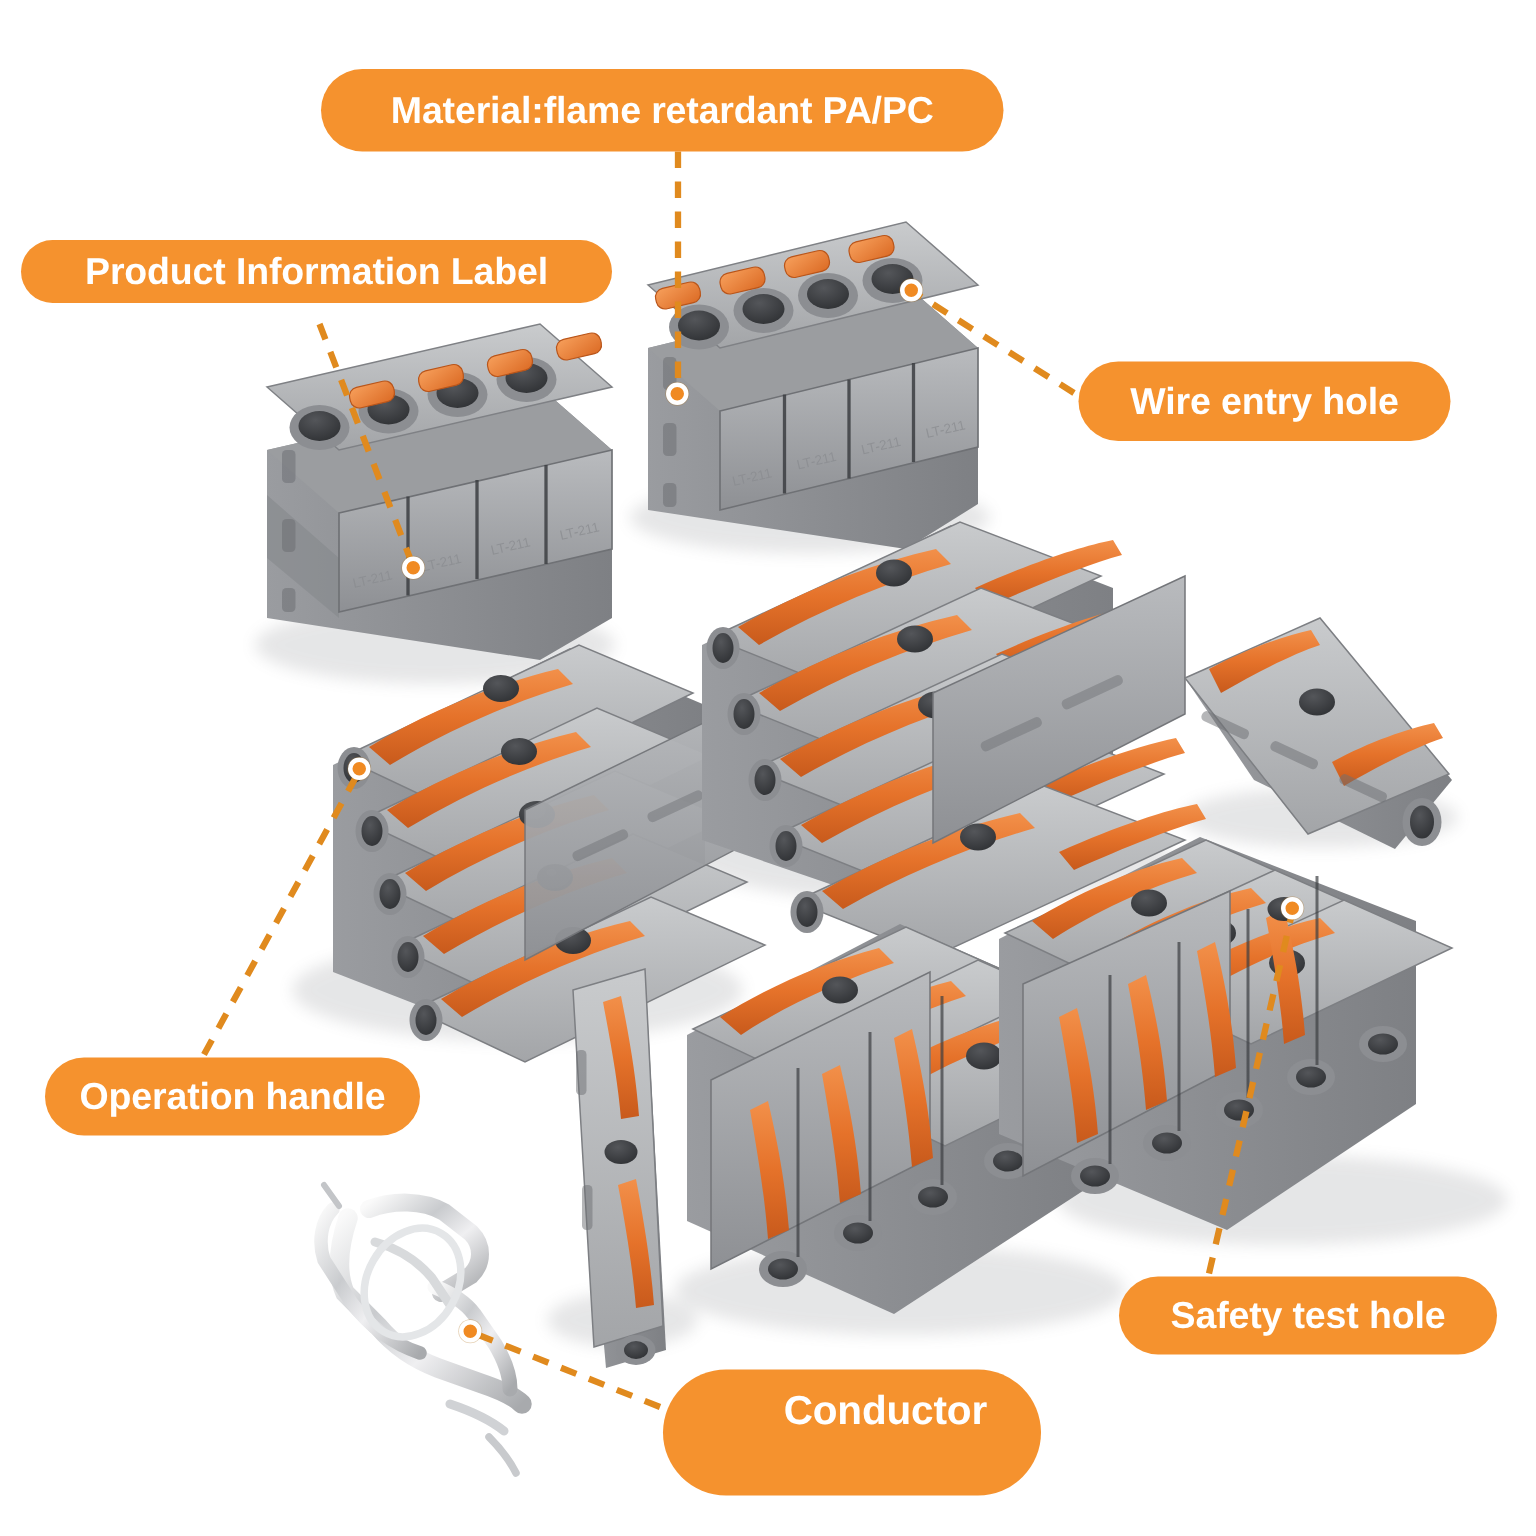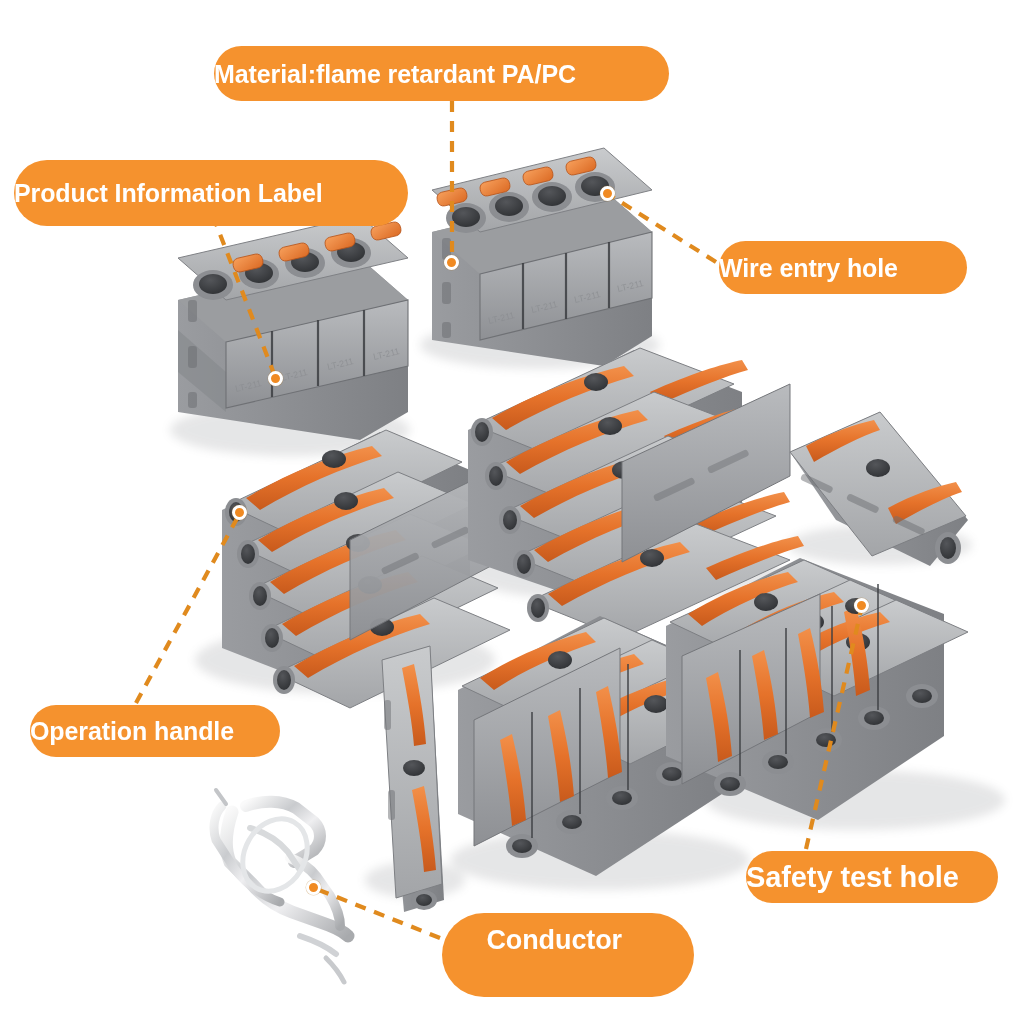--- a/index.html
+++ b/index.html
@@ -26,29 +26,29 @@
     position: absolute;
     background: #F5922E;
     color: #ffffff;
     border-radius: 999px;
     font-weight: bold;
     line-height: 1.12;
     text-align: center;
     white-space: pre;
     display: flex;
     align-items: center;
-    justify-content: flex-start;
+    justify-content: center;
     letter-spacing: -0.1px;
     text-rendering: optimizeLegibility;
   }
   .badge.b-material   { left:214px;  top:46px;  width:455px; height:55px;  font-size:25px; }
-  .badge.b-productlbl { left:14px;   top:160px; width:394px; height:66px;  font-size:25px; }
+  .badge.b-productlbl { left:14px;   top:160px; width:394px; height:42px;  font-size:25px; }
   .badge.b-wire       { left:719px;  top:241px; width:248px; height:53px;  font-size:25px; }
   .badge.b-handle     { left:30px;   top:705px; width:250px; height:52px;  font-size:25px; }
-  .badge.b-safety     { left:746px;  top:851px; width:252px; height:52px;  font-size:29px; }
+  .badge.b-safety     { left:746px;  top:851px; width:252px; height:52px;  font-size:25px; }
   .badge.b-conductor  { left:442px;  top:913px; width:252px; height:84px;  font-size:27px; }
 
   
   .dot {
     position: absolute;
     width: 15px; height: 15px;
     border-radius: 50%;
     background: #F08A22;
     border: 3px solid #ffffff;
     box-shadow: 0 0 0 0.5px rgba(180,120,40,0.35);

